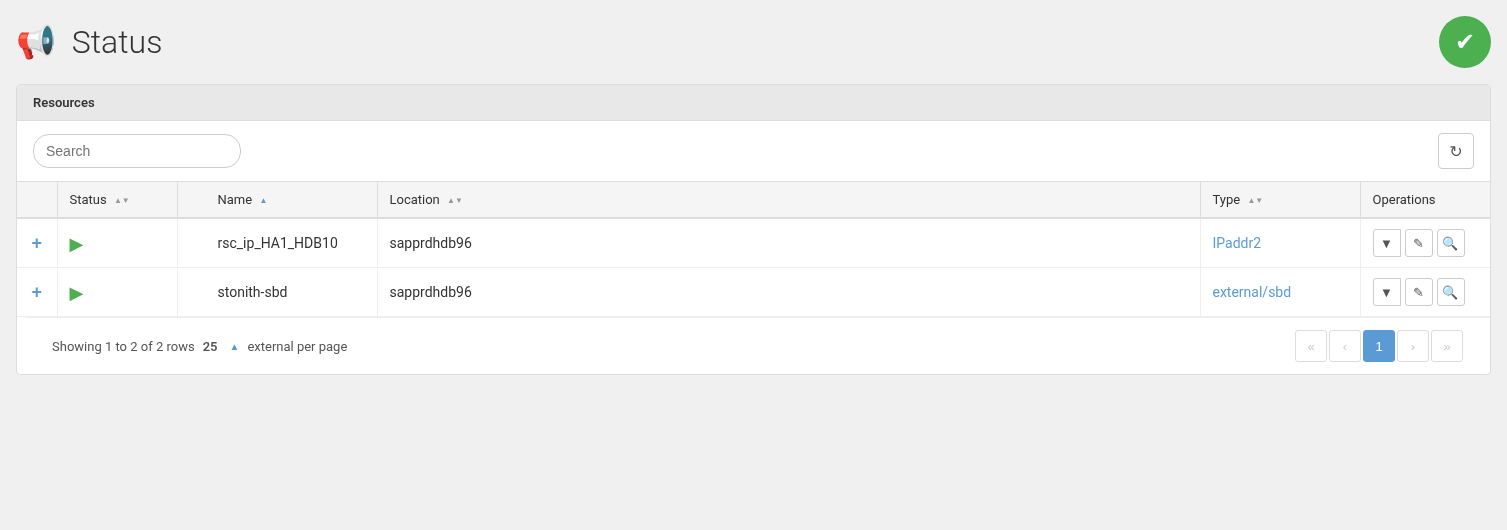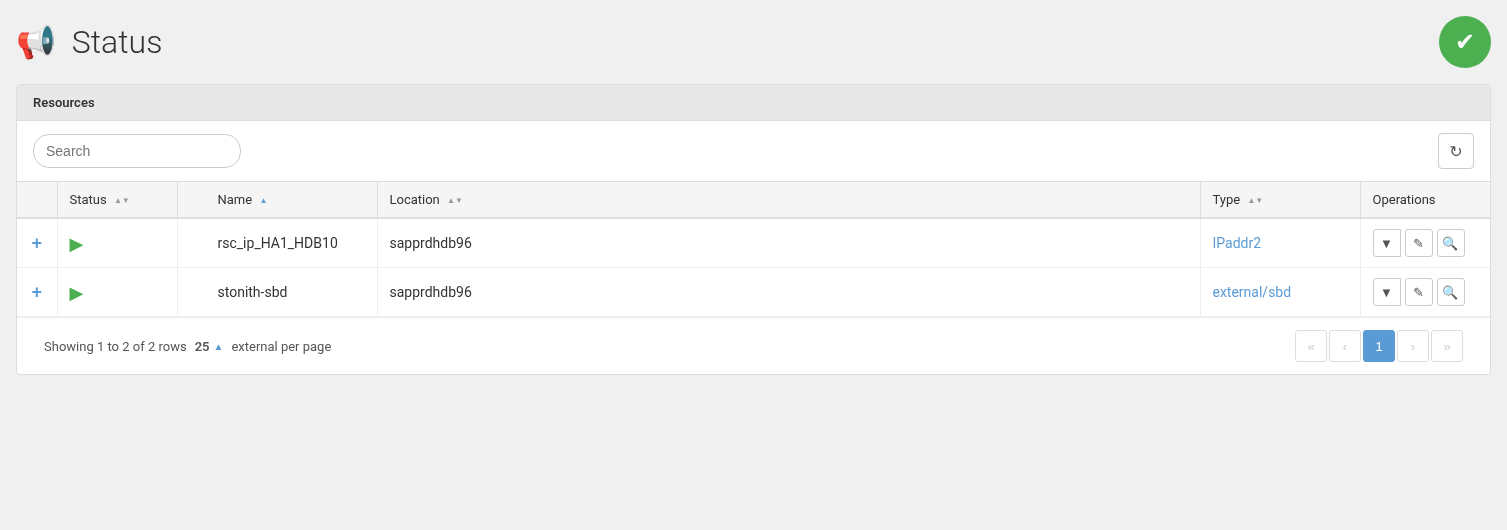--- a/index.html
+++ b/index.html
@@ -177,30 +177,31 @@
     .op-search {}
 
     .footer {
       display: flex;
       align-items: center;
       justify-content: space-between;
       padding: 12px 27px;
       border-top: 1px solid #eee;
       font-size: 13px;
       color: #555;
+      margin-left: 8px;
     }
     .footer-left {
       display: flex;
       align-items: center;
       gap: 8px;
     }
     .per-page {
       display: flex;
       align-items: center;
-      gap: 4px;
+      gap: 12px;
     }
     .per-page-val {
       font-weight: 600;
     }
     .per-page-arrow {
       color: #5b9bd5;
       font-size: 10px;
     }
     .pagination {
       display: flex;

